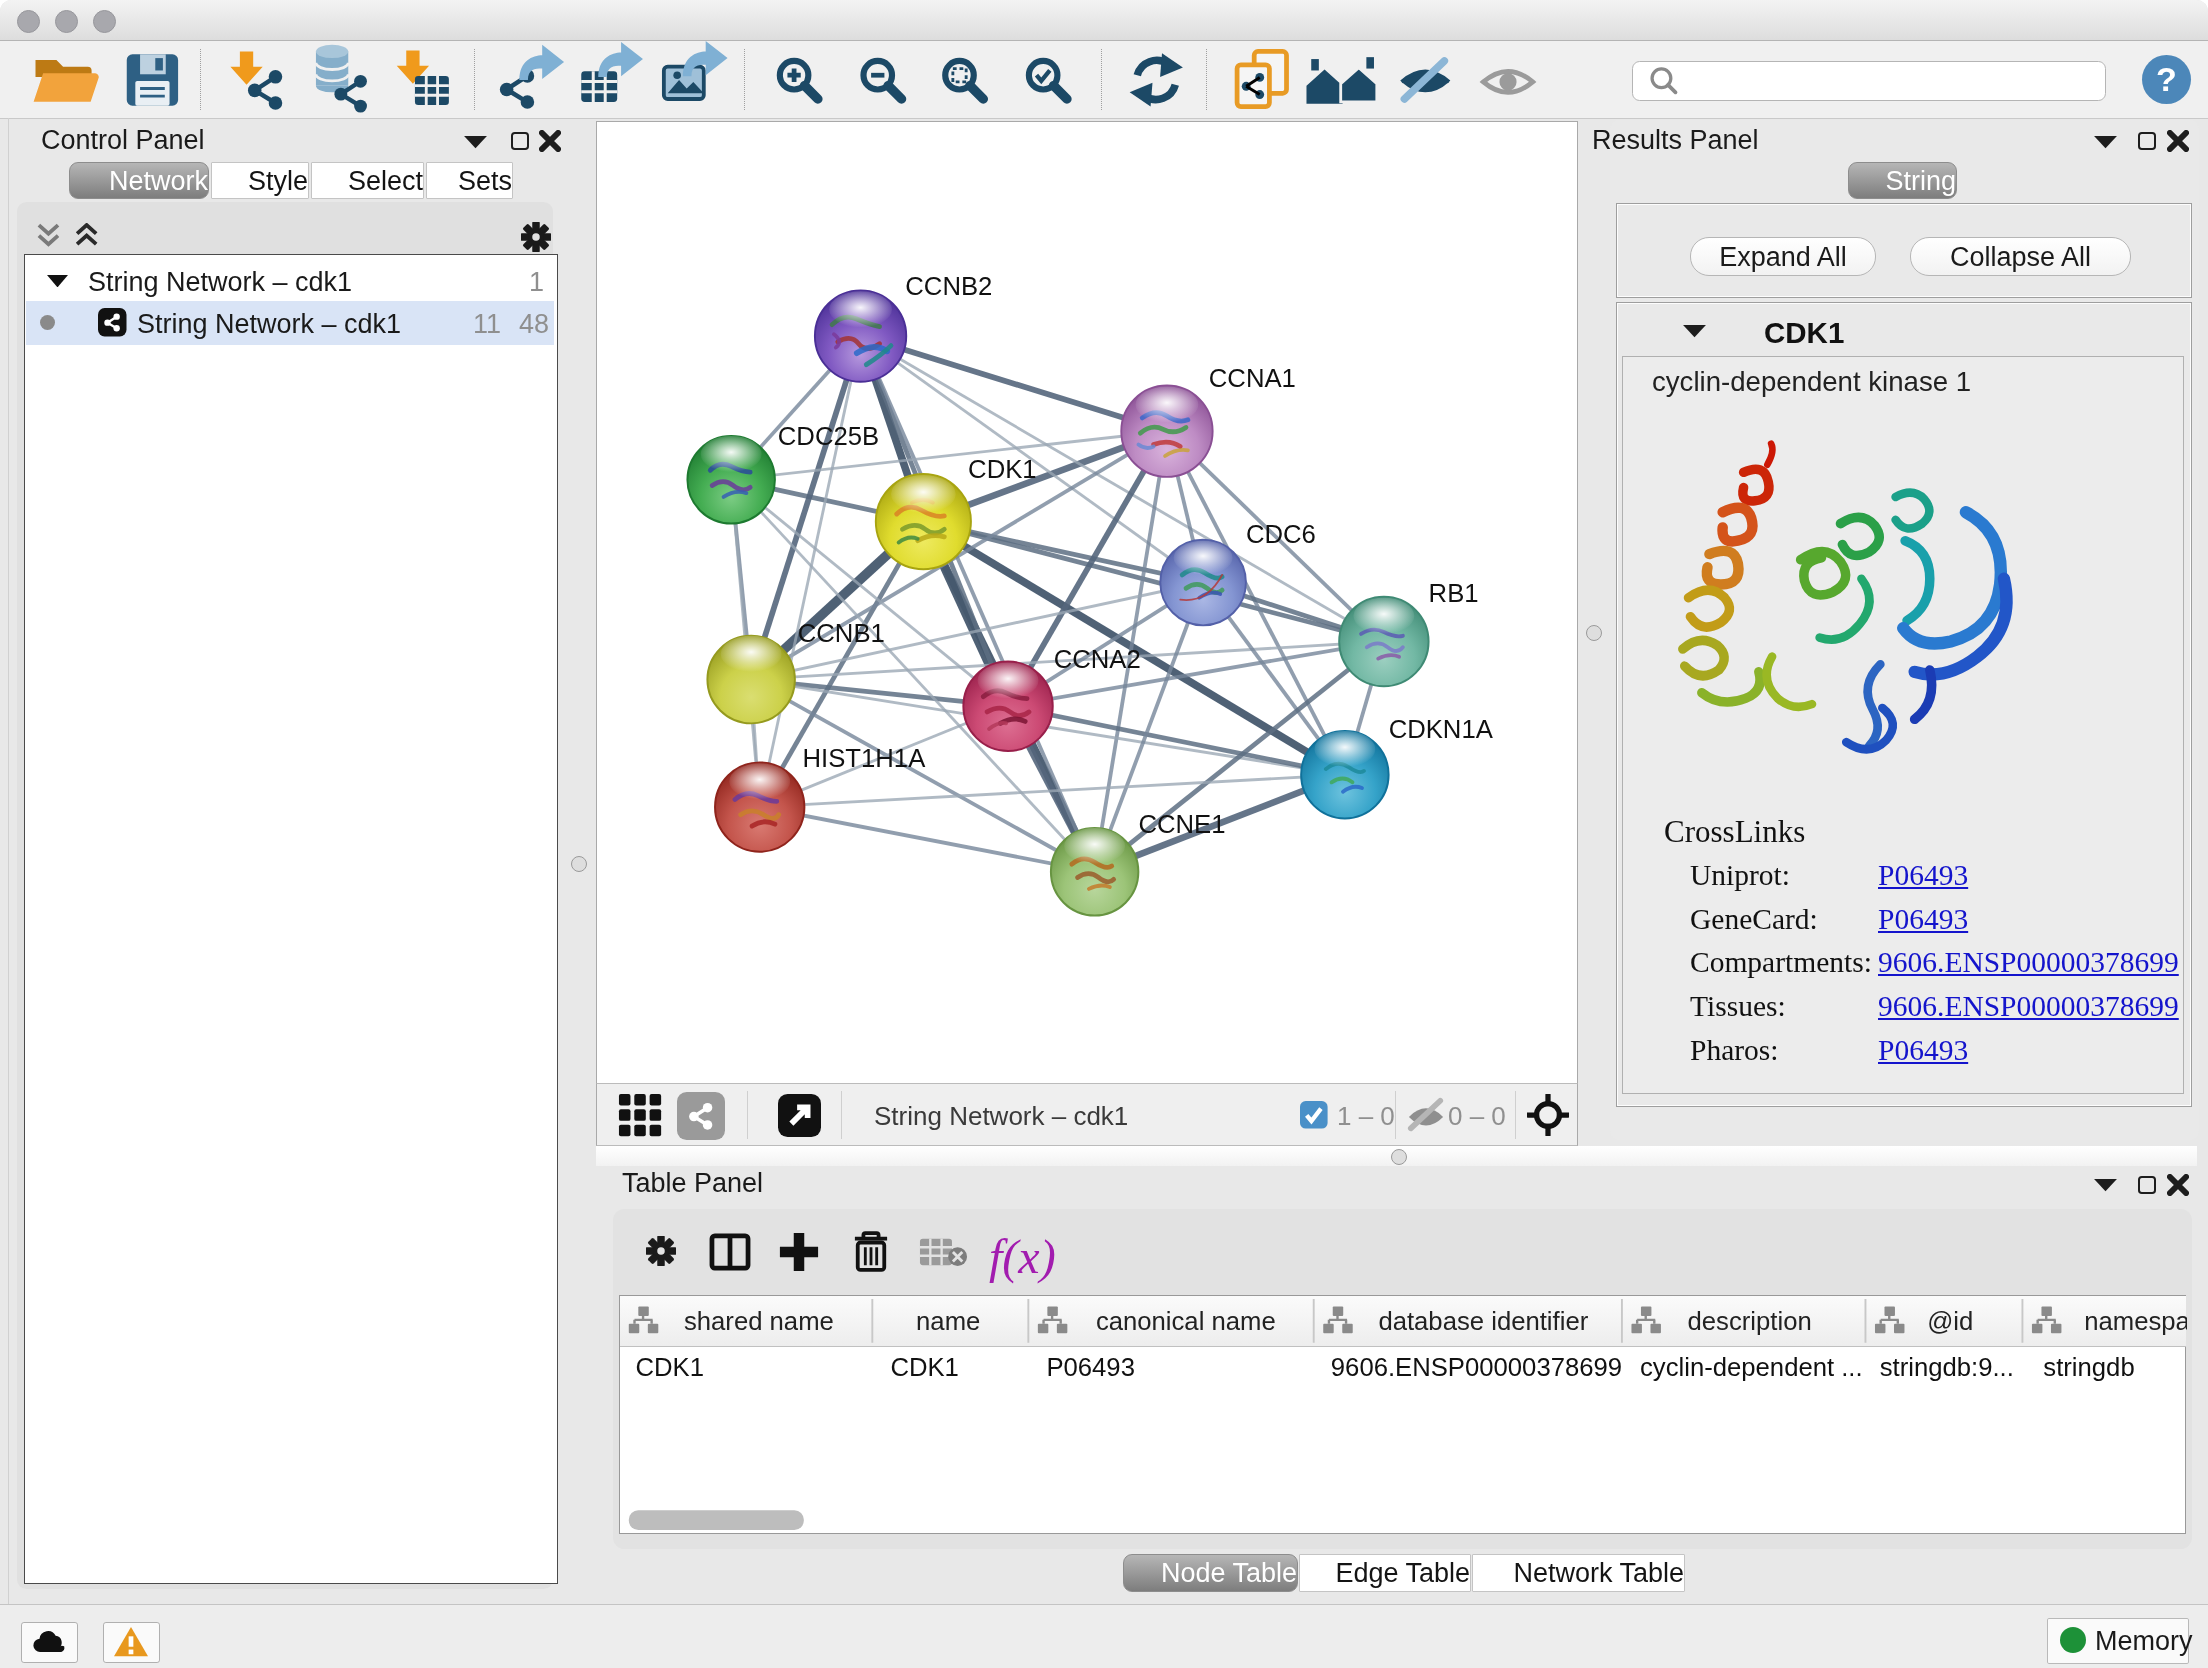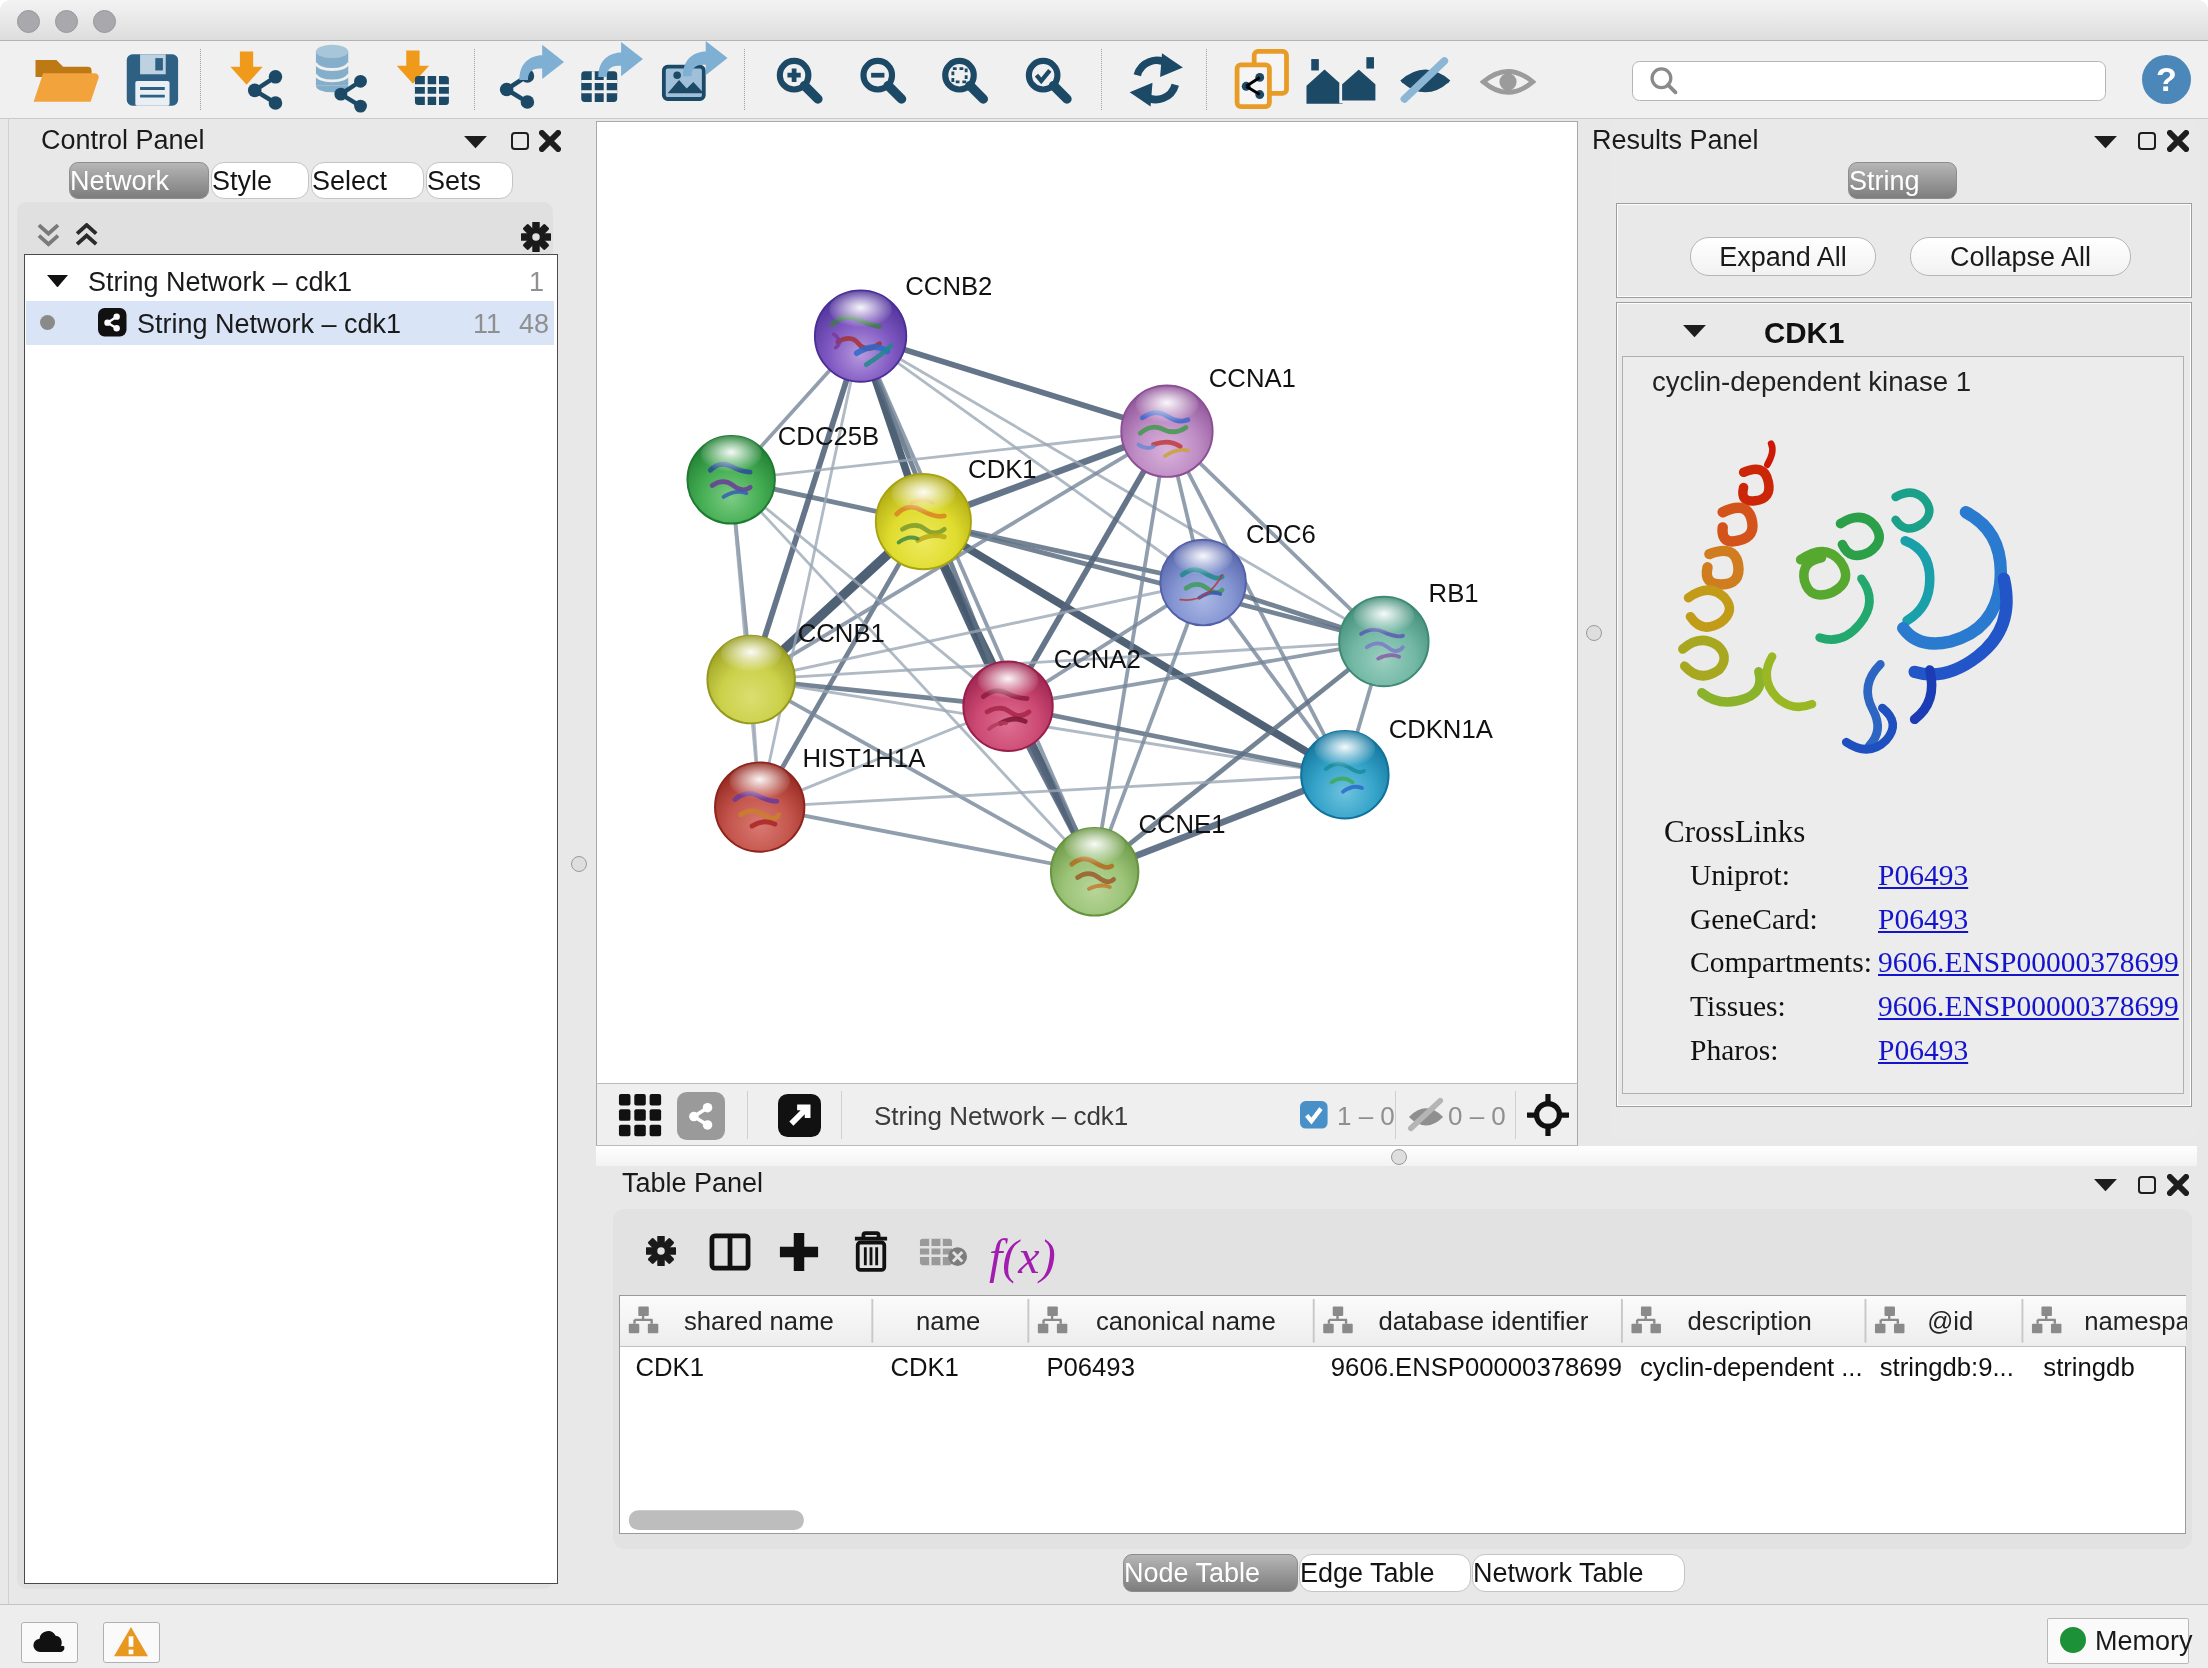--- a/index.html
+++ b/index.html
@@ -1,21 +1,21 @@
 <!DOCTYPE html>
 <html style="font-size:15px"><head><meta charset="utf-8">
 <style>
  html,body{margin:0;padding:0;background:#ffffff}
  #w{position:relative;width:2208px;height:1668px;background:#e8e8e8;font-family:"Liberation Sans",sans-serif;overflow:hidden;border-radius:11.4px 11.4px 0 0}
  .ab{position:absolute}
  .t28{font-size:27px;color:#1a1a1a}
  .t27{font-size:26px;color:#1a1a1a}
  .gtxt{color:#8f8f8f}
- .tabsel{background:linear-gradient(#b6b6b6,#7d7d7d);color:#fff;border:1px solid #8d8d8d;border-radius:9px;text-align:left}
- .tabw{background:#fff;color:#141414;border:1px solid #c4c4c4;border-radius:13px;text-align:left}
+ .tabsel{background:linear-gradient(#b6b6b6,#7d7d7d);color:#fff;border:1px solid #8d8d8d;border-radius:9px;text-align:right}
+ .tabw{background:#fff;color:#141414;border:1px solid #c4c4c4;border-radius:1px;text-align:right}
  .etched{border:1px solid #9e9e9e;box-shadow:inset 0 0 0 1px #fdfdfd;background:#e9e9e9}
  .btn{background:linear-gradient(#ffffff,#f2f2f2);border:1px solid #b6b6b6;border-radius:19px;text-align:center}
  svg{display:block}
 </style></head>
 <body>
 <div id="w">
 
 <div class="ab" style="left:0;top:0;width:2208px;height:40px;background:linear-gradient(#f3f3f3,#dddddd);border-bottom:1px solid #b4b4b4;border-radius:11.4px 11.4px 0 0"></div>
 <div class="ab" style="left:17px;top:9.5px;width:21px;height:21px;border-radius:50%;background:#a8a8ad;border:1px solid #97979c"></div>
 <div class="ab" style="left:55px;top:9.5px;width:21px;height:21px;border-radius:50%;background:#a8a8ad;border:1px solid #97979c"></div>

